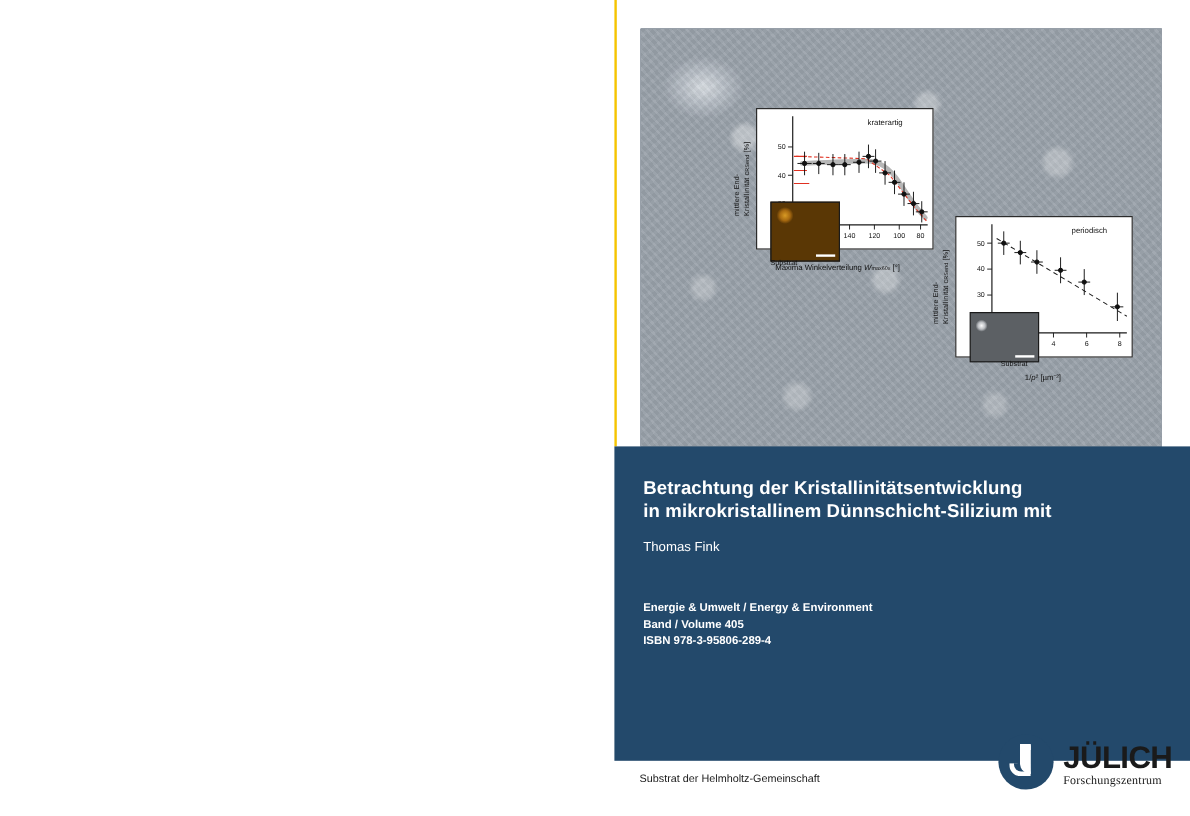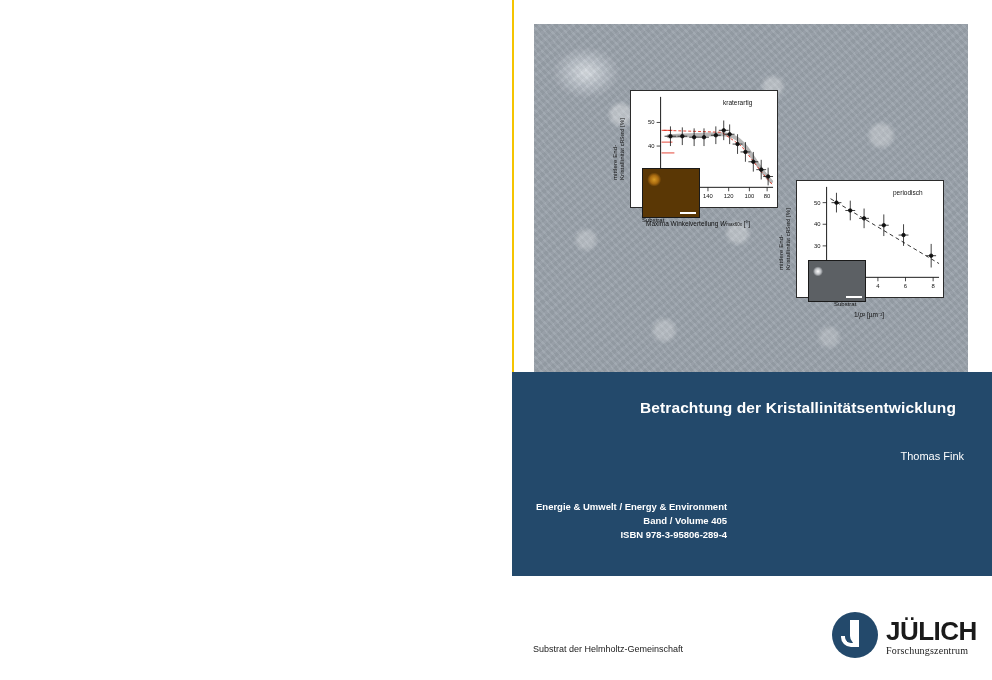--- a/index.html
+++ b/index.html
@@ -177,26 +177,25 @@
     font-size: 6px;
     color: #111;
   }
 
   
   .title-block {
     position: absolute;
     left: 512px;
     top: 372px;
     width: 480px;
-    height: 204px;
+    height: 262px;
     background: #23496b;
     color: #ffffff;
     box-sizing: border-box;
     padding: 26px 28px 0 24px;
-    text-align: right;
   }
   .title-main {
     font-size: 15.5px;
     font-weight: bold;
     line-height: 19px;
     letter-spacing: 0.1px;
     margin: 0;
     max-width: 420px;
   }
   .title-author {
@@ -487,21 +486,21 @@
 
     <div class="sem-inset" id="sem-bottom">
       <div class="sem-scale"></div>
     </div>
     <div class="substrate-tag" style="left: 300px; top: 277px;">Substrat</div>
   </div>
 
   <div class="title-block">
     <h1 class="title-main">
       <span>Betrachtung der Kristallinitätsentwicklung</span><br>
-      <br>
+      <span>in mikrokristallinem Dünnschicht-Silizium mit</span><br>
     </h1>
     <div class="title-author">Thomas Fink</div>
 
     <div class="meta-block">
       <div>Energie &amp; Umwelt / Energy &amp; Environment</div>
       <div>Band / Volume 405</div>
       <div>ISBN 978-3-95806-289-4</div>
     </div>
   </div>
 

